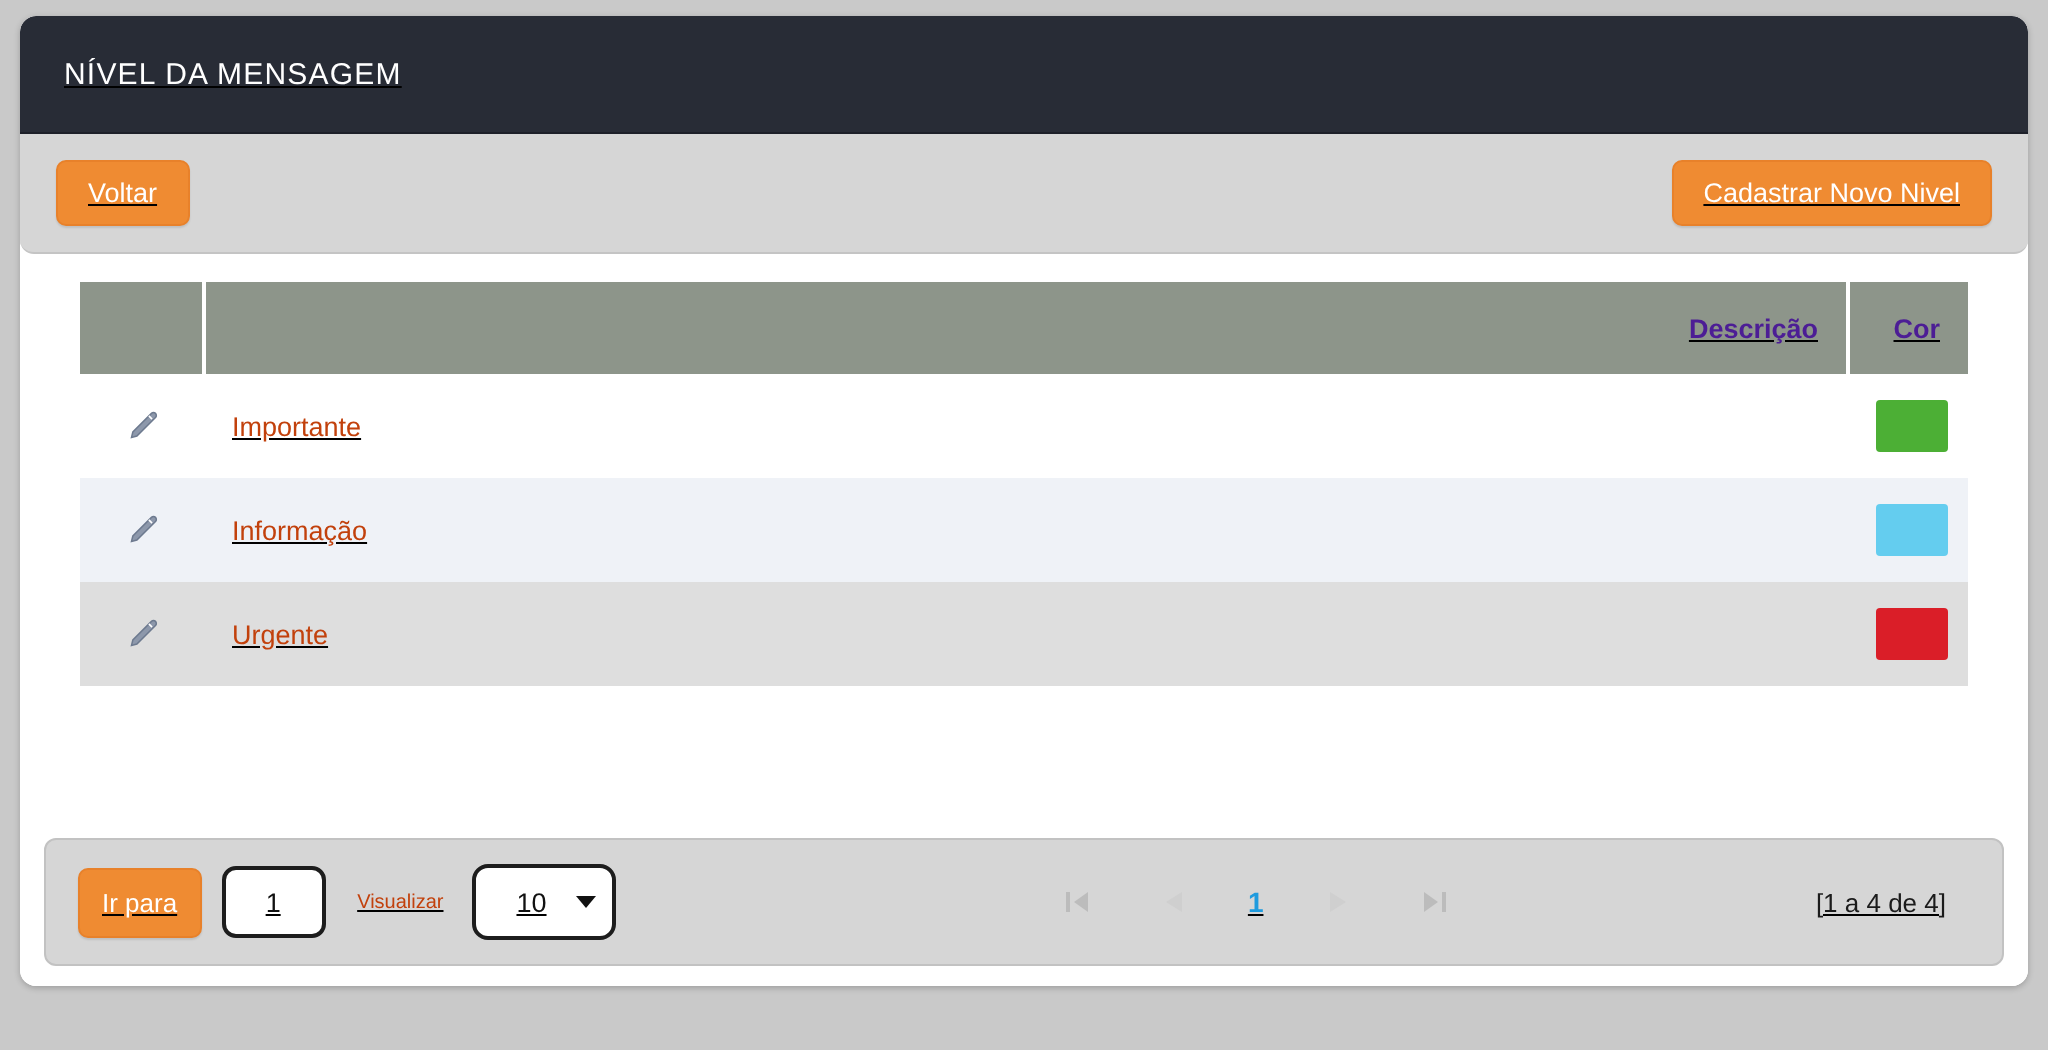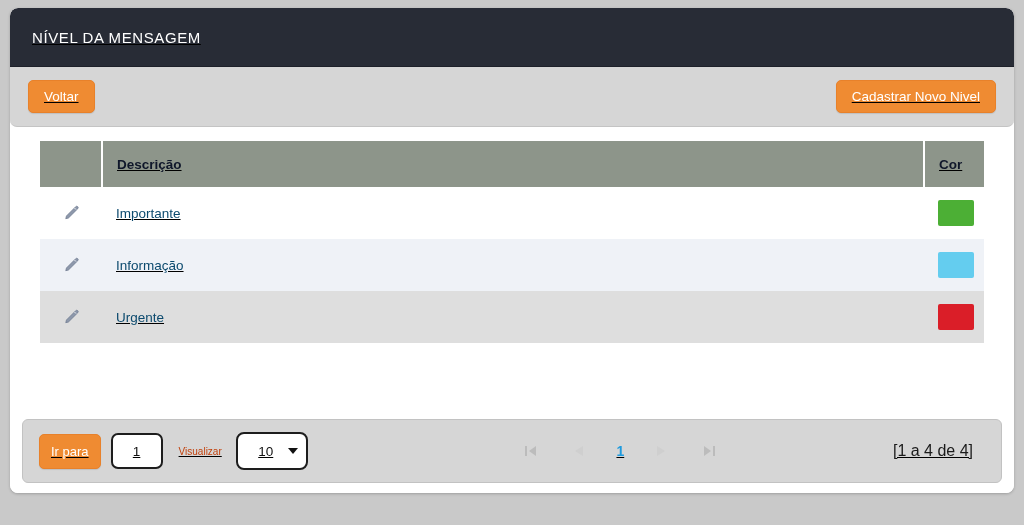--- a/index.html
+++ b/index.html
@@ -92,34 +92,34 @@
     box-sizing: border-box;
   }
 
   table.grid {
     width: 100%;
     border-collapse: collapse;
     table-layout: fixed;
   }
   table.grid thead th {
     background: #8d958a;
-    color: #0f172a;
+    color: #4c1d95;
     font-size: 13.5px;
     font-weight: bold;
-    text-align: left;
+    text-align: right;
     height: 46px;
     padding: 13px 14px;
     box-sizing: border-box;
   }
   th.col-action { width: 62px; border-right: 2px solid #ffffff; }
   th.col-cor { width: 60px; text-align: center; border-left: 2px solid #ffffff; padding: 0; }
 
   table.grid tbody td {
     font-size: 13.5px;
-    color: #0c4a6e;
+    color: #c2410c;
     height: 52px;
     padding: 0 14px;
     box-sizing: border-box;
     vertical-align: middle;
   }
   tr.row-white td { background: #ffffff; }
   tr.row-gray  td { background: #dedede; }
   tr.row-blue  td { background: #eff2f7; }
 
   td.cell-action { text-align: center; padding: 0; }
@@ -229,21 +229,21 @@
     cursor: pointer;
     color: #bcbcbc;
   }
   .pg-num {
     color: #1f9bde;
     font-size: 14px;
     font-weight: bold;
     cursor: pointer;
   }
   .pg-count {
-    font-size: 16px;
+    font-size: 13px;
     color: #1b1b1b;
     margin-left: auto;
     padding-right: 12px;
     white-space: nowrap;
   }
 </style>
 </head>
 <body>
 
 <div class="page">

